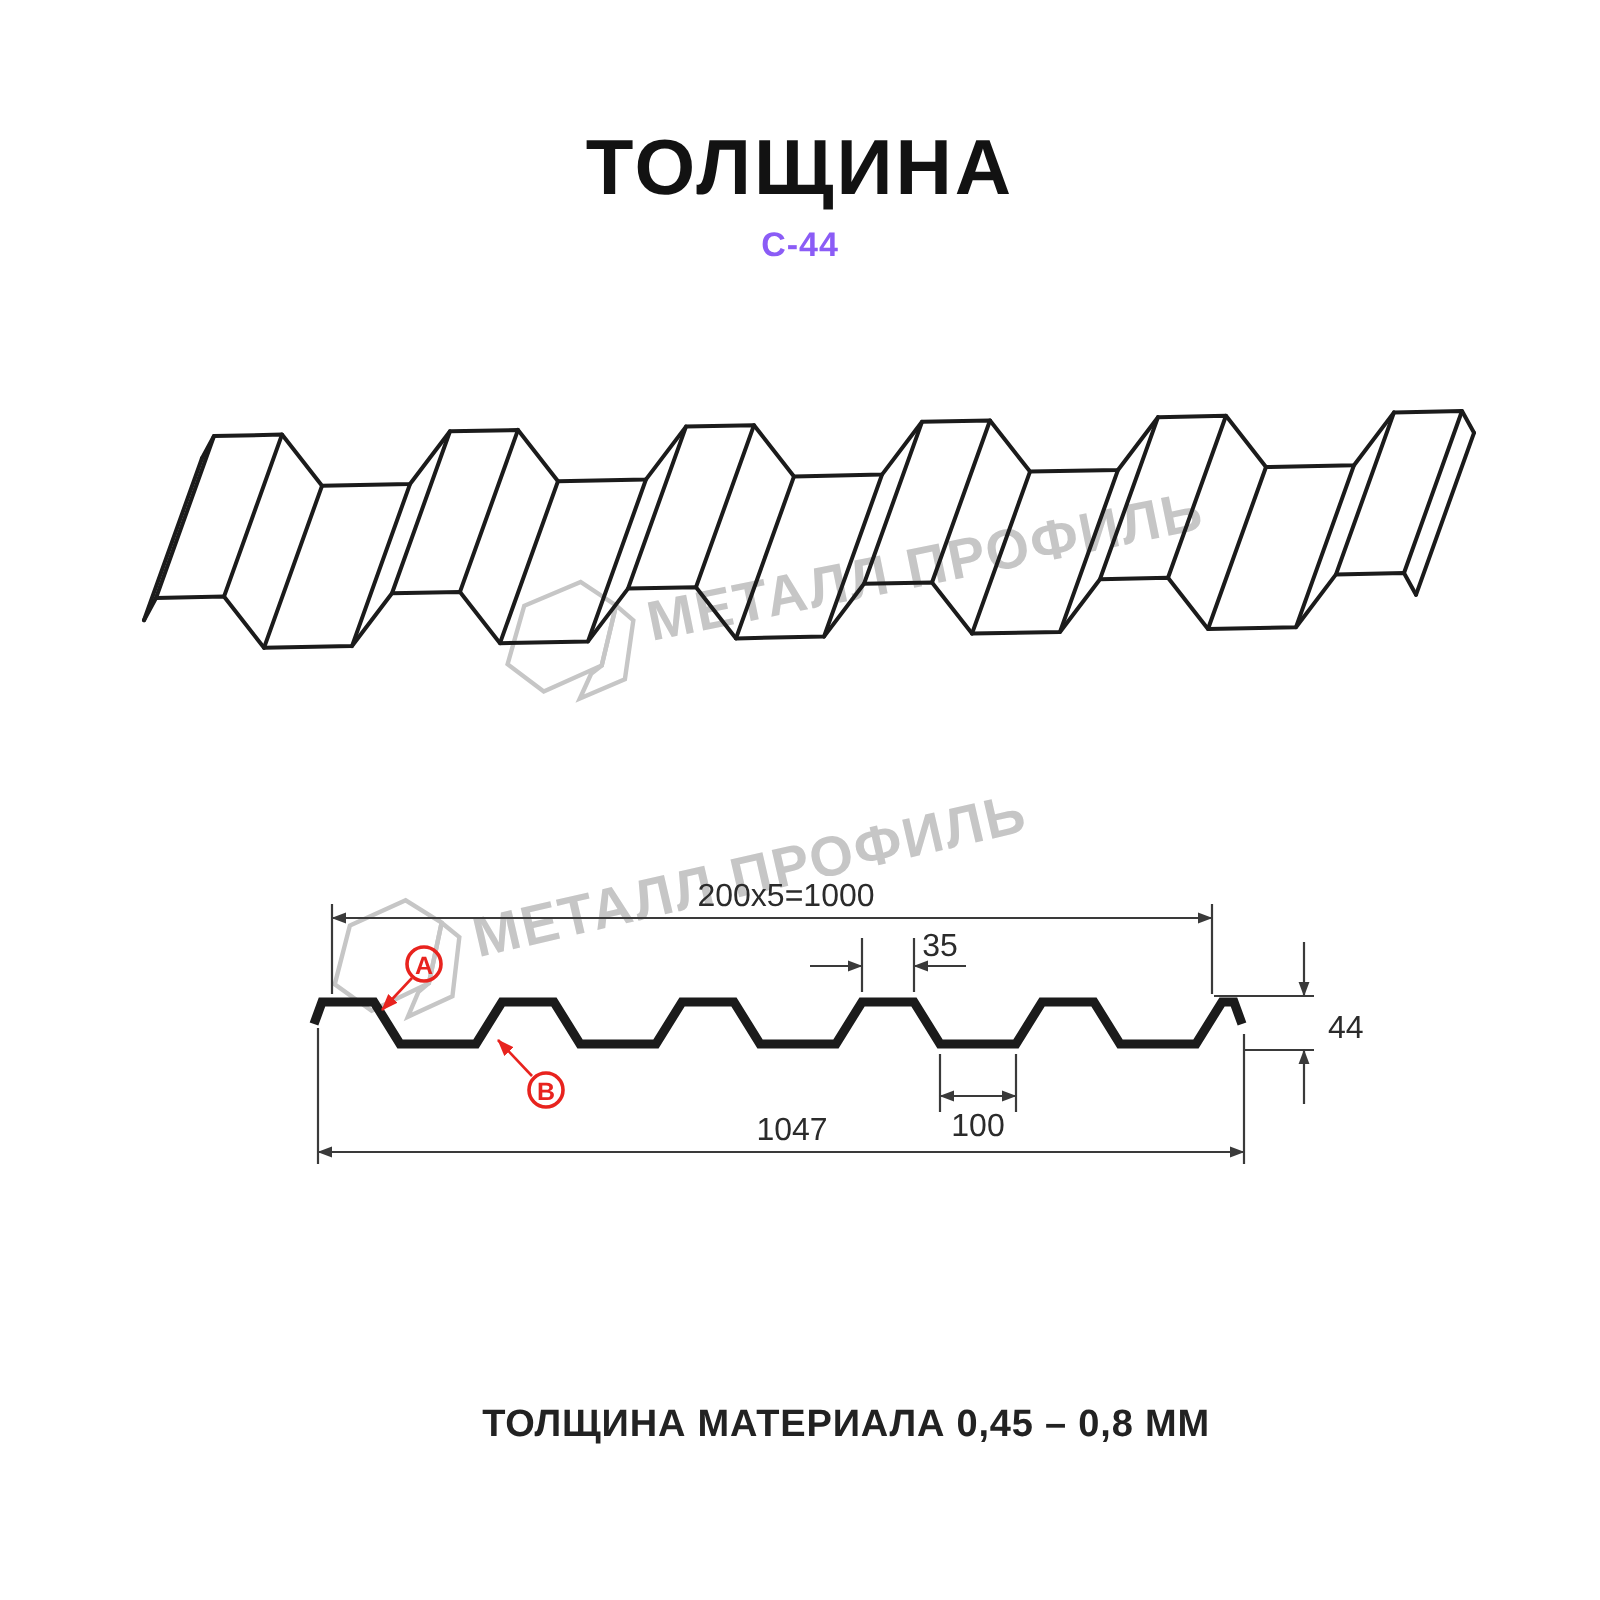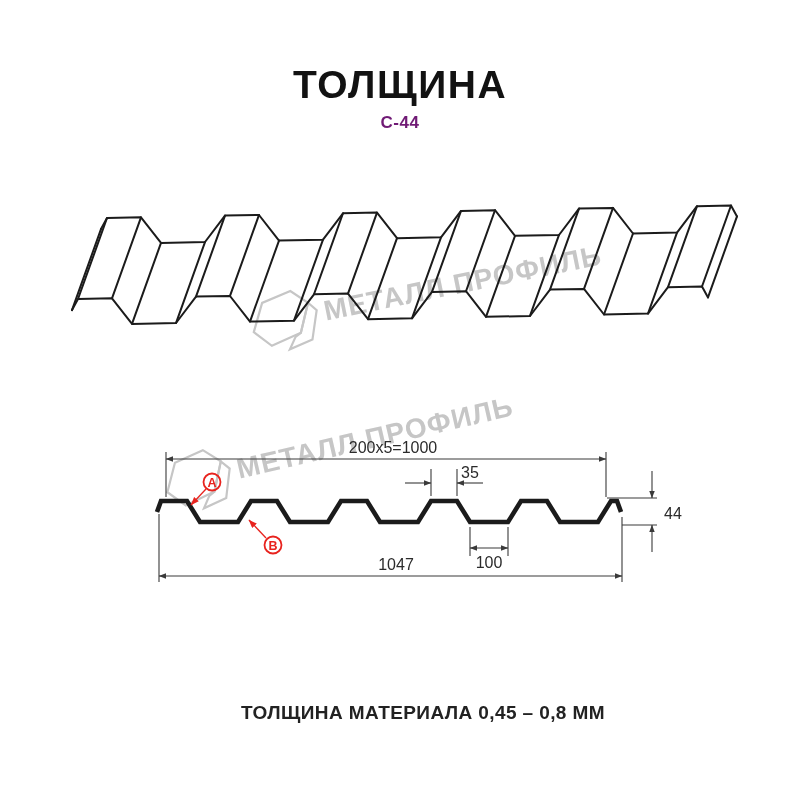--- a/index.html
+++ b/index.html
@@ -1,21 +1,21 @@
 <!DOCTYPE html>
 <html><head>
 <meta charset="utf-8">
 <style>
   html,body{margin:0;padding:0;background:#fff;}
   .page{position:relative;width:800px;height:800px;background:#ffffff;overflow:hidden;
         font-family:"Liberation Sans",sans-serif;}
   .title{position:absolute;top:64px;left:0;width:800px;text-align:center;
          font-size:39px;font-weight:700;letter-spacing:1.5px;color:#121212;line-height:1.1;}
   .subtitle{position:absolute;top:113px;left:0;width:800px;text-align:center;
-         font-size:17px;font-weight:700;letter-spacing:0.5px;color:#701a75;}
+         font-size:17px;font-weight:700;letter-spacing:0.5px;color:#8b5cf6;}
   .footer{position:absolute;top:702px;left:0;width:800px;text-align:center;
          font-size:19px;font-weight:700;letter-spacing:0.4px;color:#222222;padding-left:23px;}
   svg.draw{position:absolute;left:0;top:0;width:800px;height:800px;}
   #g3d-lines path,#g3d-lines line{stroke:#1b1b1b;stroke-width:2;fill:none;
          stroke-linejoin:round;stroke-linecap:round;}
   #gxs path{stroke:#1b1b1b;stroke-width:4.6;fill:none;stroke-linejoin:miter;stroke-linecap:butt;}
   .dim{stroke:#3a3a3a;stroke-width:1.1;fill:none;}
   .dimtext{font-size:16px;fill:#2b2b2b;}
   .red{stroke:#e8231e;fill:none;}
   .redtext{fill:#e8231e;font-weight:700;font-size:12.5px;}

